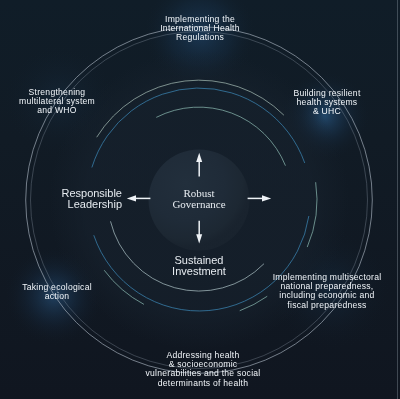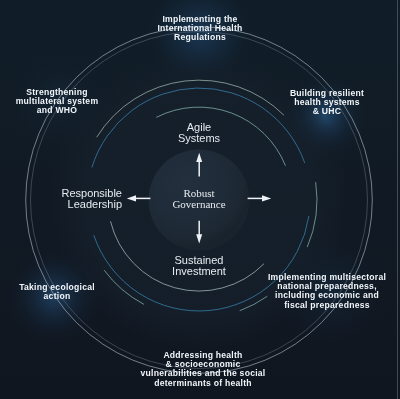--- a/index.html
+++ b/index.html
@@ -1,21 +1,21 @@
 <!DOCTYPE html>
 <html><head>
 <meta charset="utf-8">
 <style>
   html,body{margin:0;padding:0;background:#101922;}
   body{width:400px;height:399px;overflow:hidden;
        font-family:"Liberation Sans",sans-serif;}
   #stage{position:relative;width:400px;height:399px;overflow:hidden;background:#101922;}
   #diagram{position:absolute;left:0;top:0;}
   .lbl{position:absolute;color:#fff;text-align:center;white-space:pre-line;}
-  .outer-lbl{font-weight:bold;font-size:8.6px;line-height:9.2px;letter-spacing:0.25px;color:#f2f6fa;}
+  .outer-lbl{font-weight:normal;font-size:8.6px;line-height:9.2px;letter-spacing:0.25px;color:#f2f6fa;}
   .inner-lbl{font-weight:normal;font-size:11px;line-height:10.6px;color:#e6ebf0;}
   .center-lbl{font-weight:normal;font-size:11px;line-height:10.6px;color:#e6ebf0;}
 </style>
 </head>
 <body>
 
 <div id="stage">
   <svg id="diagram" width="400" height="399" viewBox="0 0 400 399">
     <defs>
       <radialGradient id="gTop" gradientUnits="userSpaceOnUse" cx="200" cy="33" r="58">
@@ -90,22 +90,20 @@
       <polygon points="199.2,152.8 196.2,161.9 202.2,161.9" stroke="none"></polygon>
       <line x1="199.2" y1="220.8" x2="199.2" y2="236"></line>
       <polygon points="199.2,243.4 196.2,234.3 202.2,234.3" stroke="none"></polygon>
     </g>
     <line x1="397.6" y1="0" x2="397.6" y2="399" stroke="#b9c4cf" stroke-width="0.8" opacity="0.4"></line>
   </svg>
 
   <div class="lbl center-lbl" style="left:149px;top:188px;width:100px;font-family:Liberation Serif, serif;">Robust
 Governance</div>
 
-  <div class="lbl inner-lbl" style="left:149px;top:122px;width:100px;">Agile
-Systems</div>
   <div class="lbl inner-lbl" style="left:22px;top:188px;width:100px;text-align:right;">Responsible
 Leadership</div>
   <div class="lbl inner-lbl" style="left:149px;top:255px;width:100px;">Sustained
 Investment</div>
 
   <div class="lbl outer-lbl" style="left:140px;top:15px;width:120px;">Implementing the
 International Health
 Regulations</div>
   <div class="lbl outer-lbl" style="left:272px;top:89px;width:110px;">Building resilient
 health systems

